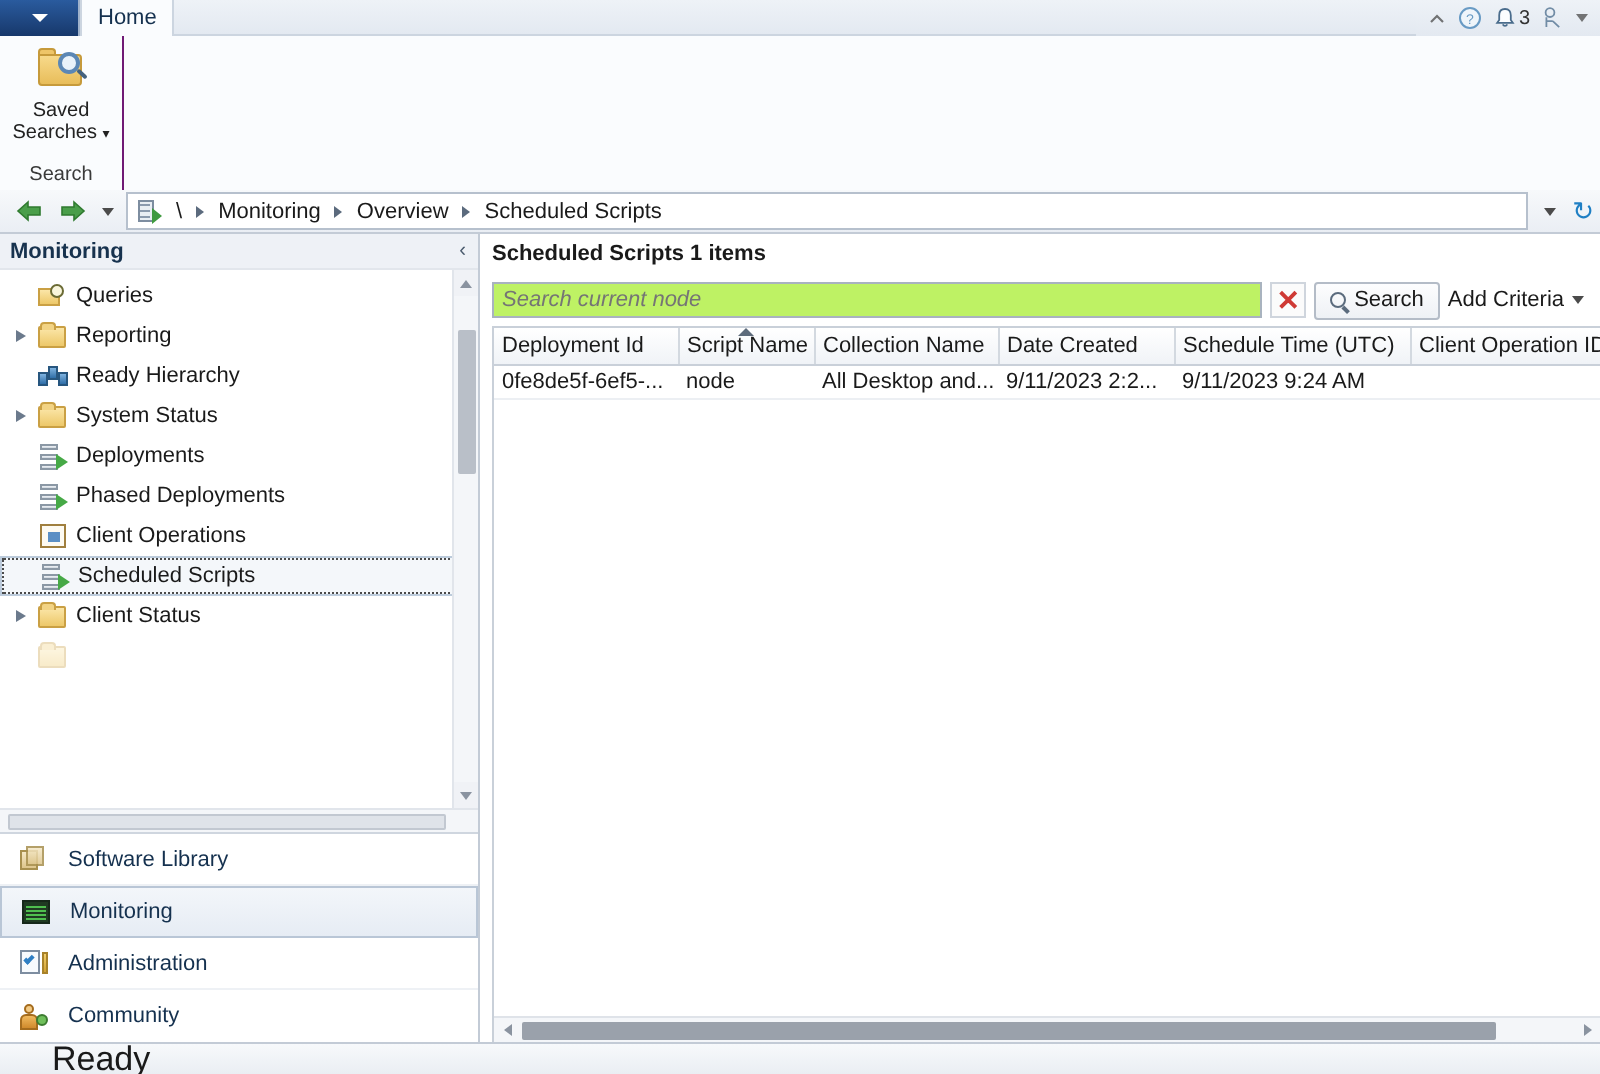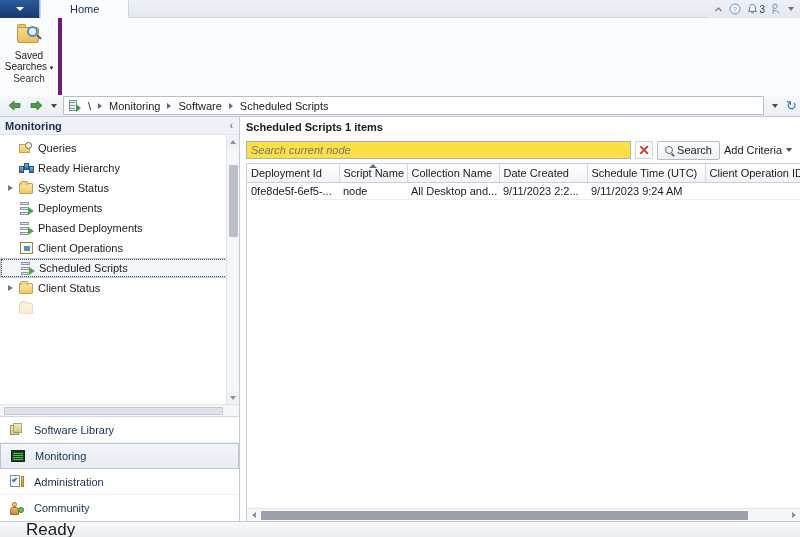--- a/index.html
+++ b/index.html
@@ -16,34 +16,34 @@
   
   .ribbon { height: 95px; background: #f2f5f9; border-bottom: 1px solid #c3cbd6; position: relative; flex: 0 0 auto; }
   .ribbon-tabrow { height: 18px; display: flex; align-items: stretch; background: linear-gradient(#eef2f7,#e2e8f0); }
   .qab {
     width: 40px; background: linear-gradient(#2a5b9e,#17386b);
     display: flex; align-items: center; justify-content: center;
     border-right: 1px solid #9fb2cb;
   }
   .qab .chev { width: 0; height: 0; border-left: 4px solid transparent; border-right: 4px solid transparent; border-top: 4px solid #ffffff; }
   .tab-home {
-    padding: 0 29px; display: flex; align-items: center;
+    padding: 0 8px; display: flex; align-items: center;
     background: #fafcfe; border-left: 1px solid #ccd5e0; border-right: 1px solid #ccd5e0;
     font-size: 11px; color: #15314f;
   }
   .tabrow-fill { flex: 1; background: linear-gradient(#eef2f7,#e3e9f1); border-bottom: 1px solid #ccd5e0; }
   .tabrow-icons { display: flex; align-items: center; gap: 6px; padding: 0 6px; background: linear-gradient(#eef2f7,#e3e9f1); }
   .ic { opacity: .75; display: flex; align-items: center; }
   .bellwrap { display: flex; align-items: center; gap: 1px; }
   .badge-num { font-size: 10px; color: #333; }
 
   .ribbon-body { height: 77px; background: #fafcfe; display: flex; }
   .rgroup {
-    width: 62px; height: 77px; border-right: 4px solid #701a75;
-    display: flex; flex-direction: column; align-items: center; 
+    width: 62px; height: 77px; border-right: 1px solid #701a75;
+    display: flex; flex-direction: column; align-items: center; justify-content: space-between;
     padding-top: 4px; background: #fafcfe;
   }
   .rbtn { display: flex; flex-direction: column; align-items: center; cursor: default; width: 100%; }
   .ricon { width: 28px; height: 26px; position: relative; margin-bottom: 2px; }
   .folder-back { position: absolute; left: 2px; top: 5px; width: 22px; height: 16px; background: linear-gradient(#f7d98a,#e8bd5a); border: 1px solid #c69a3b; border-radius: 1px 2px 2px 2px; }
   .folder-tab { position: absolute; left: 2px; top: 2px; width: 9px; height: 4px; background: #eec568; border: 1px solid #c69a3b; border-bottom: none; border-radius: 2px 2px 0 0; }
   .mag-c { position: absolute; left: 12px; top: 4px; width: 11px; height: 11px; border: 2px solid #5b87b5; border-radius: 50%; background: #e9f2fa; }
   .mag-h { position: absolute; left: 21px; top: 14px; width: 6px; height: 2px; background: #44627f; transform: rotate(42deg); border-radius: 1px; }
   .rlabel { font-size: 10px; line-height: 11px; text-align: center; color: #222; }
   .rlabel .cm { font-size: 7px; }
@@ -137,21 +137,21 @@
   .wsnav { flex: 0 0 auto; border-top: 1px solid #cfd6df; background: #ffffff; }
   .wsitem { height: 26px; display: flex; align-items: center; padding-left: 8px; gap: 8px; border-bottom: 1px solid #eef1f5; }
   .wsitem.sel { background: linear-gradient(#f3f6fa,#e6ecf4); border: 1px solid #b9c6d6; }
   .wslabel { font-size: 11px; color: #15314f; }
 
   
   .rightpane { flex: 1 1 auto; display: flex; flex-direction: column; background: #ffffff; min-width: 0; }
   .rp-head { height: 20px; display: flex; align-items: center; padding-left: 6px; background: #ffffff; }
   .rp-title { font-size: 11px; font-weight: bold; color: #1a1a1a; }
   .searchrow { height: 26px; display: flex; align-items: center; gap: 4px; padding: 0 6px 0 6px; }
-  .searchbox { flex: 1; height: 18px; border: 1px solid #a9b3bf; background: #fde047; display: flex; align-items: center; padding: 0 4px; min-width: 0; }
+  .searchbox { flex: 1; height: 18px; border: 1px solid #a9b3bf; background: #bef264; display: flex; align-items: center; padding: 0 4px; min-width: 0; }
   .searchbox input { border: none; outline: none; width: 100%; font-family: "Liberation Sans", sans-serif; font-size: 11px; font-style: italic; color: #6a6a6a; background: transparent; }
   .clearbtn { width: 18px; height: 18px; display: flex; align-items: center; justify-content: center; background: #fbfbfb; border: 1px solid #cfd5dd; }
   .x-glyph { color: #cf3a35; font-size: 14px; font-weight: bold; line-height: 1; }
   .searchbtn { height: 19px; display: flex; align-items: center; gap: 4px; padding: 0 7px; background: linear-gradient(#fdfdfe,#eef1f5); border: 1px solid #b4bcc7; border-radius: 2px; font-size: 11px; color: #1a1a1a; }
   .mag2 { width: 8px; height: 8px; border: 1.5px solid #5b6b7d; border-radius: 50%; position: relative; }
   .mag2::after { content:""; position: absolute; right: -3px; bottom: -2px; width: 4px; height: 1.5px; background: #5b6b7d; transform: rotate(45deg); }
   .addcrit { display: flex; align-items: center; gap: 4px; font-size: 11px; color: #1a1a1a; padding-right: 2px; }
 
   .grid-wrap { flex: 1 1 auto; display: flex; flex-direction: column; border-top: 1px solid #c9d0d9; border-left: 1px solid #c9d0d9; margin: 0 0 0 6px; min-height: 0; background: #ffffff; }
   table.grid { width: 100%; border-collapse: collapse; table-layout: fixed; }
@@ -263,21 +263,21 @@
         <span class="ci-doc"></span>
         <span class="ci-ln" style="top:3px"></span>
           <span class="ci-ln" style="top:6px"></span>
           <span class="ci-ln" style="top:9px"></span>
         <span class="ci-arrow"></span>
       </span>
       <span class="crumb">\</span>
       <span class="crumb-sep"></span>
       <span class="crumb">Monitoring</span>
       <span class="crumb-sep"></span>
-      <span class="crumb">Software</span>
+      <span class="crumb">Overview</span>
       <span class="crumb-sep"></span>
       <span class="crumb">Scheduled Scripts</span>
     </div>
     <div class="addr-right">
       <span class="ddbtn">
           <span class="tri-d"></span>
         </span>
       <span class="refresh">↻</span>
     </div>
   </div>
@@ -297,20 +297,29 @@
             <span class="exp"></span>
             <span class="tico">
                 <span class="i-query">
                   <span class="qf"></span>
                   <span class="qm"></span>
                 </span>
               </span>
             <span class="tlabel">Queries</span>
           </div>
 
+          <div class="tnode">
+            <span class="exp">
+                <span class="tri"></span>
+              </span>
+            <span class="tico">
+                <span class="i-folder"></span>
+              </span>
+            <span class="tlabel">Reporting</span>
+          </div>
 
           <div class="tnode">
             <span class="exp"></span>
             <span class="tico">
               <span class="i-site">
                 <span class="sb" style="left:0;top:3px"></span>
                   <span class="sb" style="left:5px;top:0"></span>
                   <span class="sb" style="left:10px;top:3px"></span>
               </span>
             </span>

